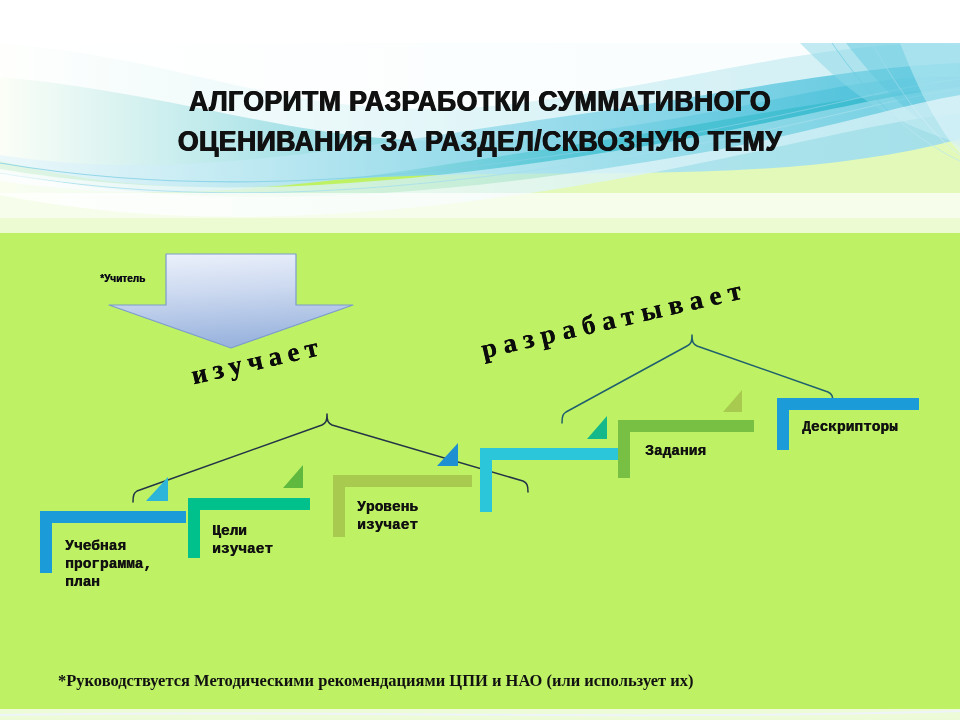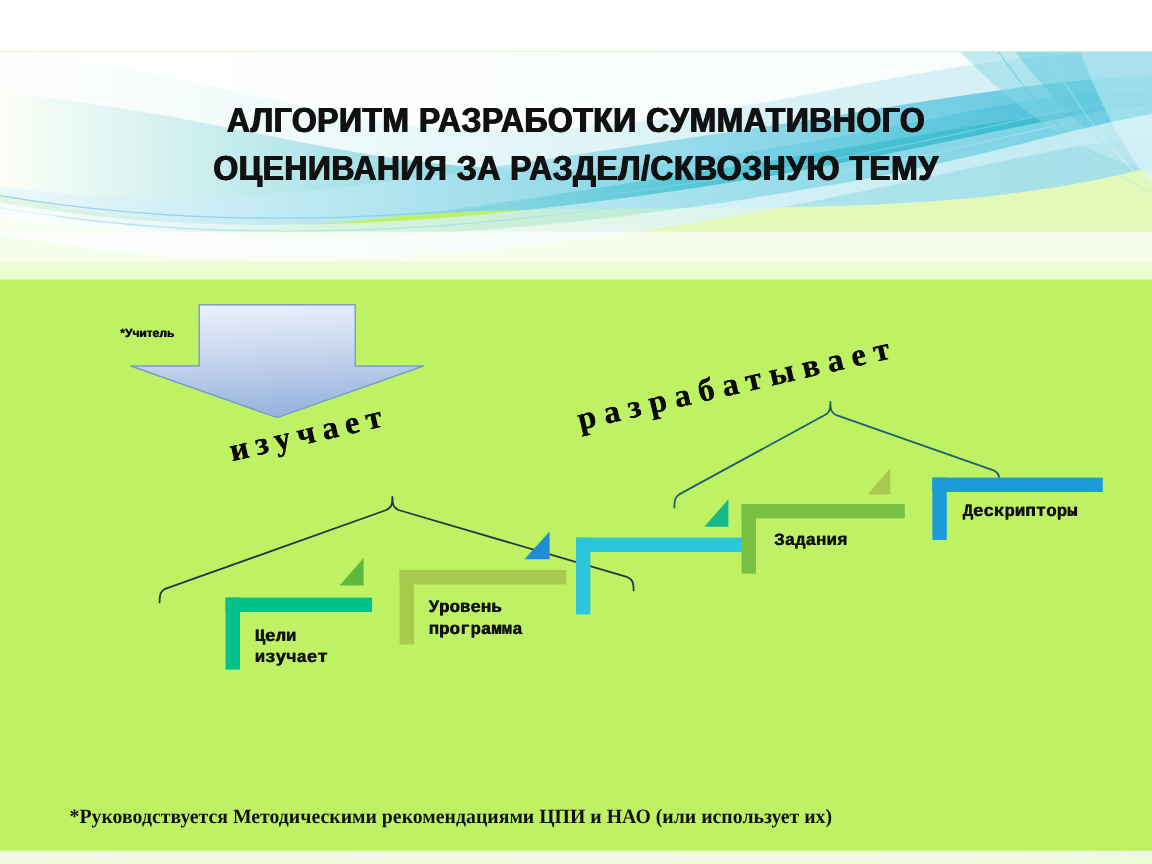--- a/index.html
+++ b/index.html
@@ -201,39 +201,49 @@
       <path d="M133,459 C133,452 134,450 137,448 L322,382 C326,380 327,378 327,371
                C327,378 328,380 332,382 L523,438 C527,440 528,442 528,449" fill="none" stroke="#243447" stroke-width="1.5" stroke-linecap="round" stroke-linejoin="round"></path>
     </g>
 
     <g>
       <path d="M562,380 C562,373 563,371 566,369 L687,303 C691,301 692,299 692,292
                C692,299 693,301 697,303 L828,349 C832,351 833,353 833,360" fill="none" stroke="#1f5f6e" stroke-width="1.5" stroke-linecap="round" stroke-linejoin="round"></path>
     </g>
   </svg>
 
+  <div class="step" style="left:40px;top:468px;width:210px;height:98px;">
+    <div class="corner">
+      <div class="vbar" style="width:12px;height:62px;background:#1B9CD8;"></div>
+      <div class="hbar" style="width:146px;height:12px;background:#1B9CD8;"></div>
+    </div>
+    <div class="tri" style="left:106px;top:-34px;border-left:22px solid transparent;border-bottom:24px solid #2CB5D8;"></div>
+    <div class="label" style="left:25px;top:26px;width:165px;">Учебная
+программа,
+план</div>
+  </div>
 
   <div class="step" style="left:188px;top:455px;width:130px;height:78px;">
     <div class="corner">
       <div class="vbar" style="width:12px;height:60px;background:#00C08B;"></div>
       <div class="hbar" style="width:122px;height:12px;background:#00C08B;"></div>
     </div>
     <div class="tri" style="left:95px;top:-33px;border-left:20px solid transparent;border-bottom:23px solid #60B93F;"></div>
     <div class="label" style="left:24px;top:24px;width:105px;">Цели
 изучает</div>
   </div>
 
   <div class="step" style="left:333px;top:432px;width:148px;height:82px;">
     <div class="corner">
       <div class="vbar" style="width:12px;height:62px;background:#A8CA4F;"></div>
       <div class="hbar" style="width:139px;height:12px;background:#A8CA4F;"></div>
     </div>
     <div class="tri" style="left:104px;top:-32px;border-left:21px solid transparent;border-bottom:23px solid #1E8FD0;"></div>
     <div class="label" style="left:24px;top:23px;width:125px;">Уровень
-программа</div>
+изучает</div>
   </div>
 
   <div class="step" style="left:480px;top:405px;width:152px;height:85px;">
     <div class="corner">
       <div class="vbar" style="width:12px;height:64px;background:#2CC6DB;"></div>
       <div class="hbar" style="width:139px;height:12px;background:#2CC6DB;"></div>
     </div>
     <div class="tri" style="left:107px;top:-32px;border-left:20px solid transparent;border-bottom:23px solid #14B88A;"></div>
   </div>
 

